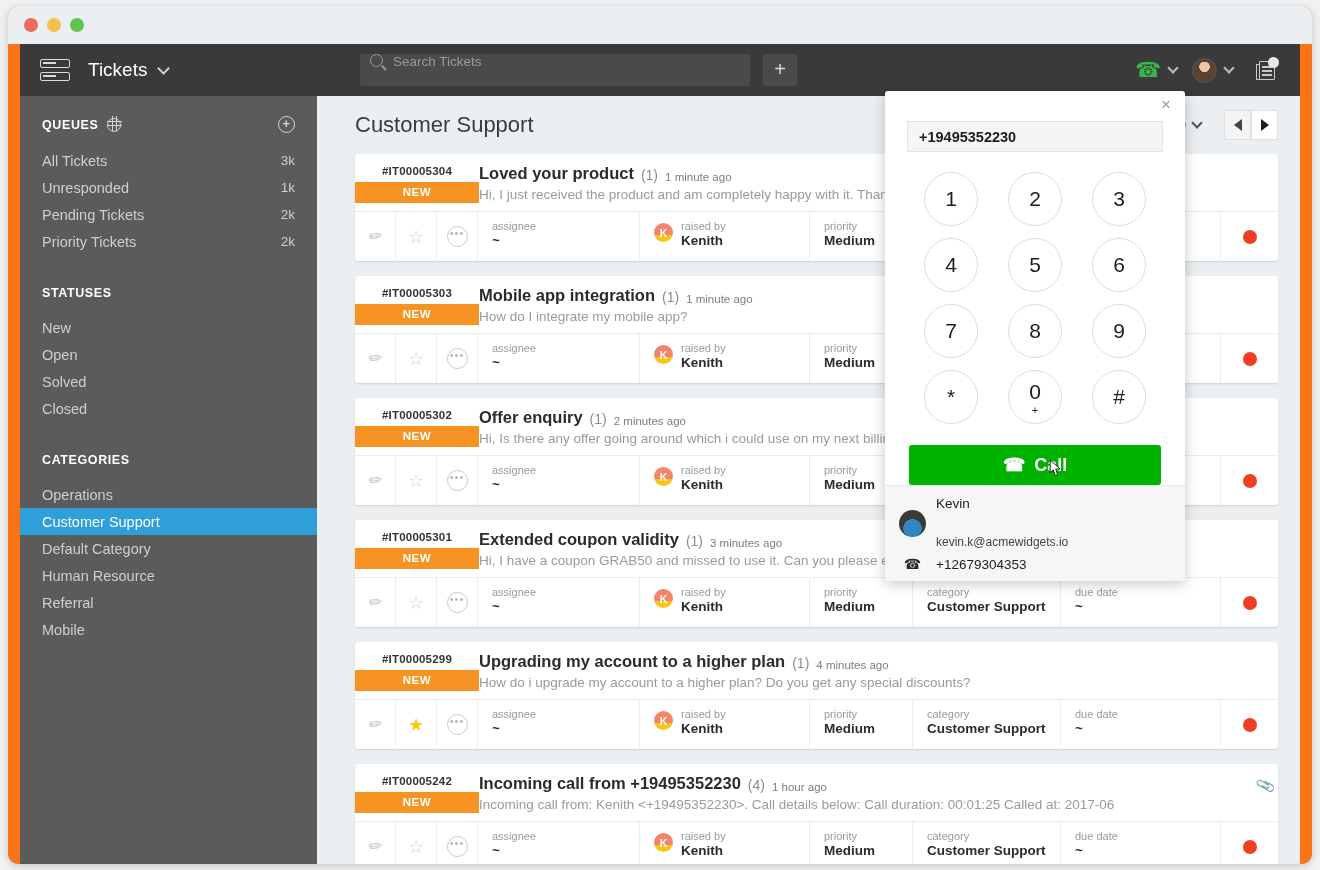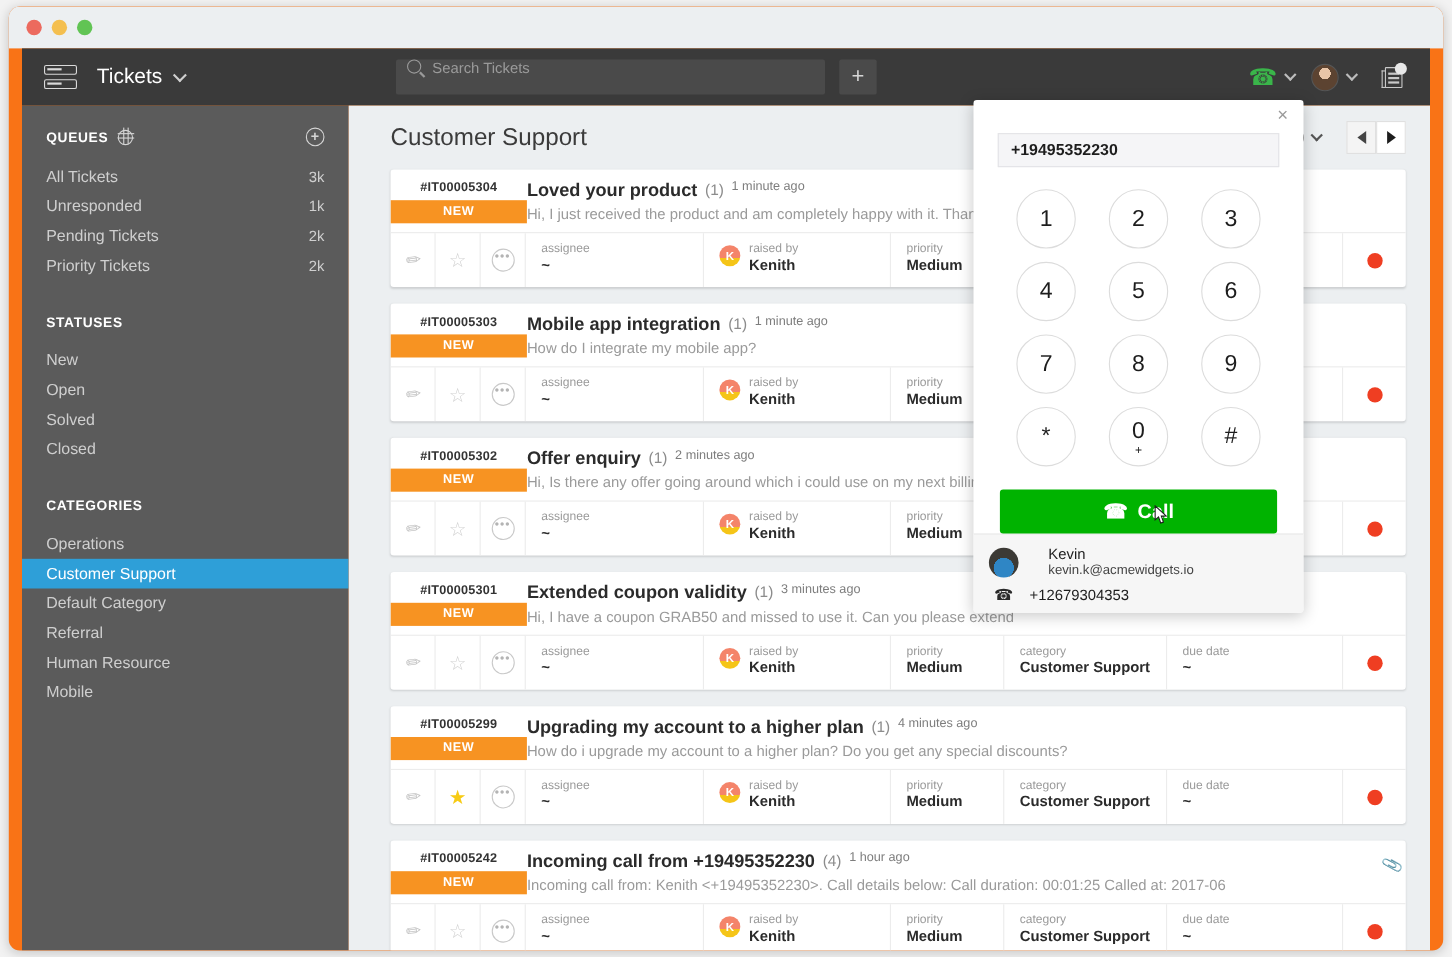--- a/index.html
+++ b/index.html
@@ -181,21 +181,21 @@
   }
   .card-top { display: flex; padding: 10px 0 8px 0; }
   .card-idcol { width: 124px; flex: 0 0 124px; text-align: center; padding-top: 1px; }
   .ticket-id { font-size: 11.5px; color: #333; font-weight: bold; letter-spacing: .2px; }
   .status-chip {
     margin-top: 5px; background: #f79322; color: #fff;
     font-size: 11.5px; font-weight: bold; letter-spacing: .6px;
     height: 21px; line-height: 21px; text-align: center;
   }
   .card-body { flex: 1; padding-right: 14px; position: relative; }
-  .subj-line { display: flex; align-items: flex-start; gap: 7px; }
+  .subj-line { display: flex; align-items: flex-end; gap: 7px; }
   .subject { font-size: 16.5px; color: #2b2b2b; font-weight: bold; }
   .msgcount { font-size: 14px; color: #8c8c8c; }
   .timeago { font-size: 11.5px; color: #7d7d7d; }
   .preview {
     margin-top: 4px; font-size: 13.5px; color: #9a9a9a;
     white-space: nowrap; overflow: hidden; text-overflow: clip;
   }
   .clip {
     position: absolute; right: 4px; top: 4px; color: #9a9a9a;
     font-size: 16px; transform: rotate(-20deg);
@@ -290,28 +290,28 @@
   .brand {
     text-align: center; padding: 9px 0 12px 0;
     font-size: 12.5px; font-weight: bold; font-style: italic;
   }
   .brand .ring { color: #0073ae; }
   .brand .central { color: #f79322; }
   .acct {
     background: #f6f6f6; border-top: 1px solid #e8e8e8;
     padding: 10px 14px 9px 14px;
   }
-  .acct-row { display: flex; align-items: center; gap: 27px; }
+  .acct-row { display: flex; align-items: center; gap: 10px; }
   .acct-av {
     width: 27px; height: 27px; border-radius: 50%;
     background: radial-gradient(circle at 50% 68%, #2f86c5 0 40%, #3c3a35 41% 100%);
     flex: 0 0 27px;
   }
   .acct-name { font-size: 13.5px; color: #1d1d1d; line-height: 15px; }
-  .acct-mail { font-size: 12px; color: #444; line-height: 15px; }
+  .acct-mail { font-size: 12px; color: #444; line-height: 15px; margin-top: 24px; }
   .acct-phone { display: flex; align-items: center; gap: 10px; margin-top: 6px; font-size: 13.5px; color: #1d1d1d; }
   .acct-phone .ph { color: #2b2b2b; font-size: 14px; transform: scaleX(-1); width: 27px; text-align:center;}
   .logout {
     border-top: 1px solid #e4e4e4; background: #f2f2f2;
     text-align: center; padding: 9px 0; font-size: 14px; color: #333;
     cursor: pointer;
   }
 </style>
 </head>
 <body>
@@ -412,24 +412,24 @@
         <div class="sb-item">
           <span>Operations</span>
         </div>
         <div class="sb-item active">
           <span>Customer Support</span>
         </div>
         <div class="sb-item">
           <span>Default Category</span>
         </div>
         <div class="sb-item">
+          <span>Human Resource</span>
+        </div>
+        <div class="sb-item">
           <span>Referral</span>
-        </div>
-        <div class="sb-item">
-          <span>Human Resource</span>
         </div>
         <div class="sb-item">
           <span>Mobile</span>
         </div>
       </div>
   </div>
 
   <div class="main">
     <div class="main-head">
       <div class="page-title">Customer Support</div>

